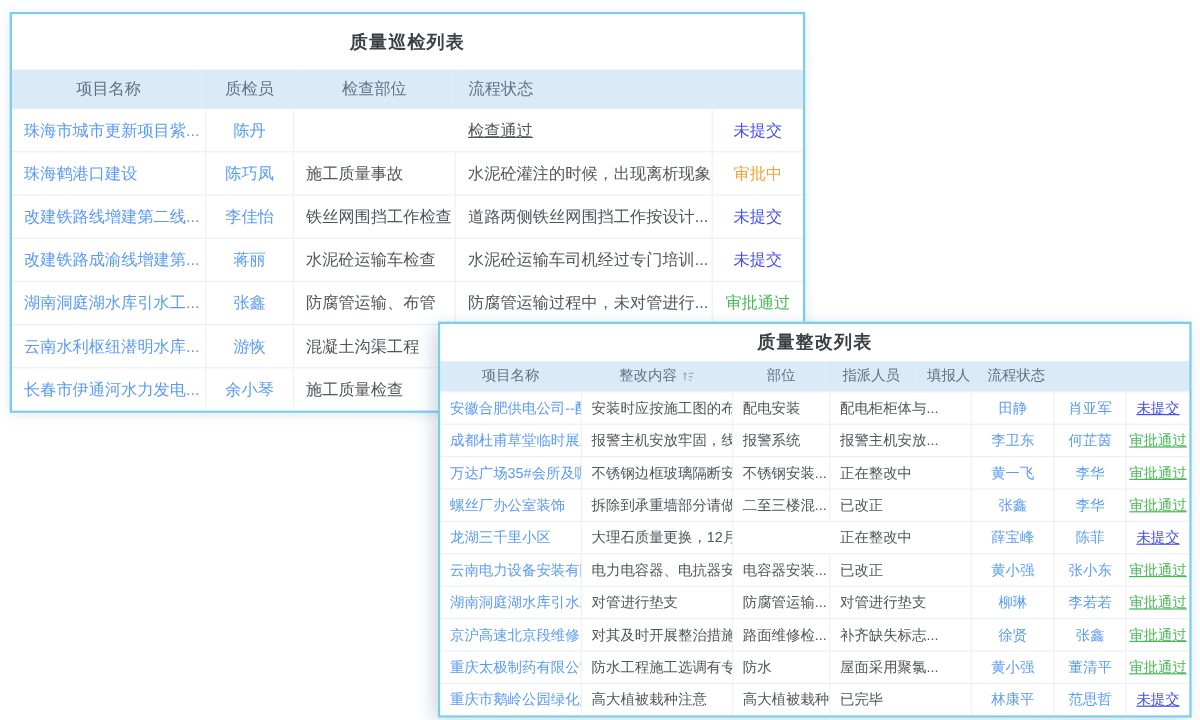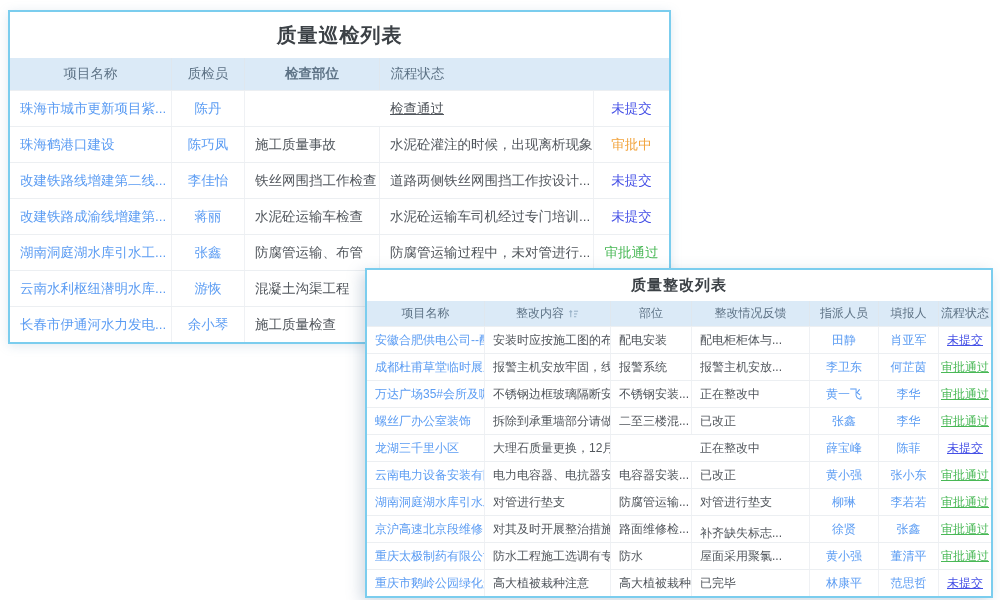--- a/index.html
+++ b/index.html
@@ -26,21 +26,21 @@
   }
   .card2{
     left:365px;top:268px;width:628px;z-index:2;
     box-shadow:-4px 4px 14px rgba(90,120,150,.28);
   }
   .card-title{
     display:flex;align-items:center;justify-content:center;
     font-weight:bold;color:var(--title-color,#3c4146);
     background:#fff;letter-spacing:1px;
   }
-  .card1 .card-title{height:46px;font-size:20px;}
+  .card1 .card-title{height:46px;font-size:15px;}
   .card2 .card-title{height:31px;font-size:15px;}
   .thead{display:flex;background:var(--header-bg,#dbeaf7);}
   .th{
     flex:none;display:flex;align-items:center;justify-content:center;
     color:var(--header-text,#5e7386);
     border-right:1px solid #dfe7ee;
     box-sizing:border-box;overflow:hidden;white-space:nowrap;
     gap:4px;
   }
   .card1 .th{height:32px;font-size:13.5px;}
@@ -74,21 +74,21 @@
 
   <section class="table-card card1">
     <div class="card-title">质量巡检列表</div>
     <div class="thead">
         <div class="th" style="width: 162px;">
           <span>项目名称</span>
         </div>
         <div class="th" style="width: 73px;">
           <span>质检员</span>
         </div>
-        <div class="th" style="width: 135px; font-weight: bold;">
+        <div class="th" style="width: 135px;">
           <span>检查部位</span>
         </div>
         <div class="th" style="width: 75px;">
           <span>流程状态</span>
         </div>
       </div>
     <div class="tbody">
         <div class="trow">
           <div class="td align-left" style="width: 162px; text-align: center;">
             <span class="link">珠海市城市更新项目紫...</span>
@@ -224,23 +224,20 @@
               <path d="M3 10 V3 M1.6 4.6 L3 3 L4.4 4.6"></path>
               <line x1="6.5" y1="3.5" x2="11" y2="3.5"></line>
               <line x1="6.5" y1="6.5" x2="10" y2="6.5"></line>
               <line x1="6.5" y1="9.5" x2="9" y2="9.5"></line>
             </g>
           </svg>
         </div>
         <div class="th" style="width: 81px;">
           <span>部位</span>
         </div>
-        <div class="th" style="width: 118px;">
-          <span>整改情况反馈</span>
-        </div>
         <div class="th" style="width: 69px;">
           <span>指派人员</span>
         </div>
         <div class="th" style="width: 60px;">
           <span>填报人</span>
         </div>
         <div class="th" style="width: 52px;">
           <span>流程状态</span>
         </div>
       </div>
@@ -409,21 +406,21 @@
         <div class="trow">
           <div class="td align-left" style="width: 118px;">
             <span class="link">京沪高速北京段维修</span>
           </div>
           <div class="td align-left" style="width: 126px;">
             <span>对其及时开展整治措施，桥头...</span>
           </div>
           <div class="td align-left" style="width: 81px;">
             <span>路面维修检...</span>
           </div>
-          <div class="td align-left" style="width: 118px; align-items: flex-end;">
+          <div class="td align-left" style="width: 118px;">
             <span>补齐缺失标志...</span>
           </div>
           <div class="td align-center" style="width: 69px;">
             <span class="link">徐贤</span>
           </div>
           <div class="td align-center" style="width: 60px;">
             <span class="link">张鑫</span>
           </div>
           <div class="td align-center" style="width: 52px;">
             <span class="status-approved underlined">审批通过</span>

